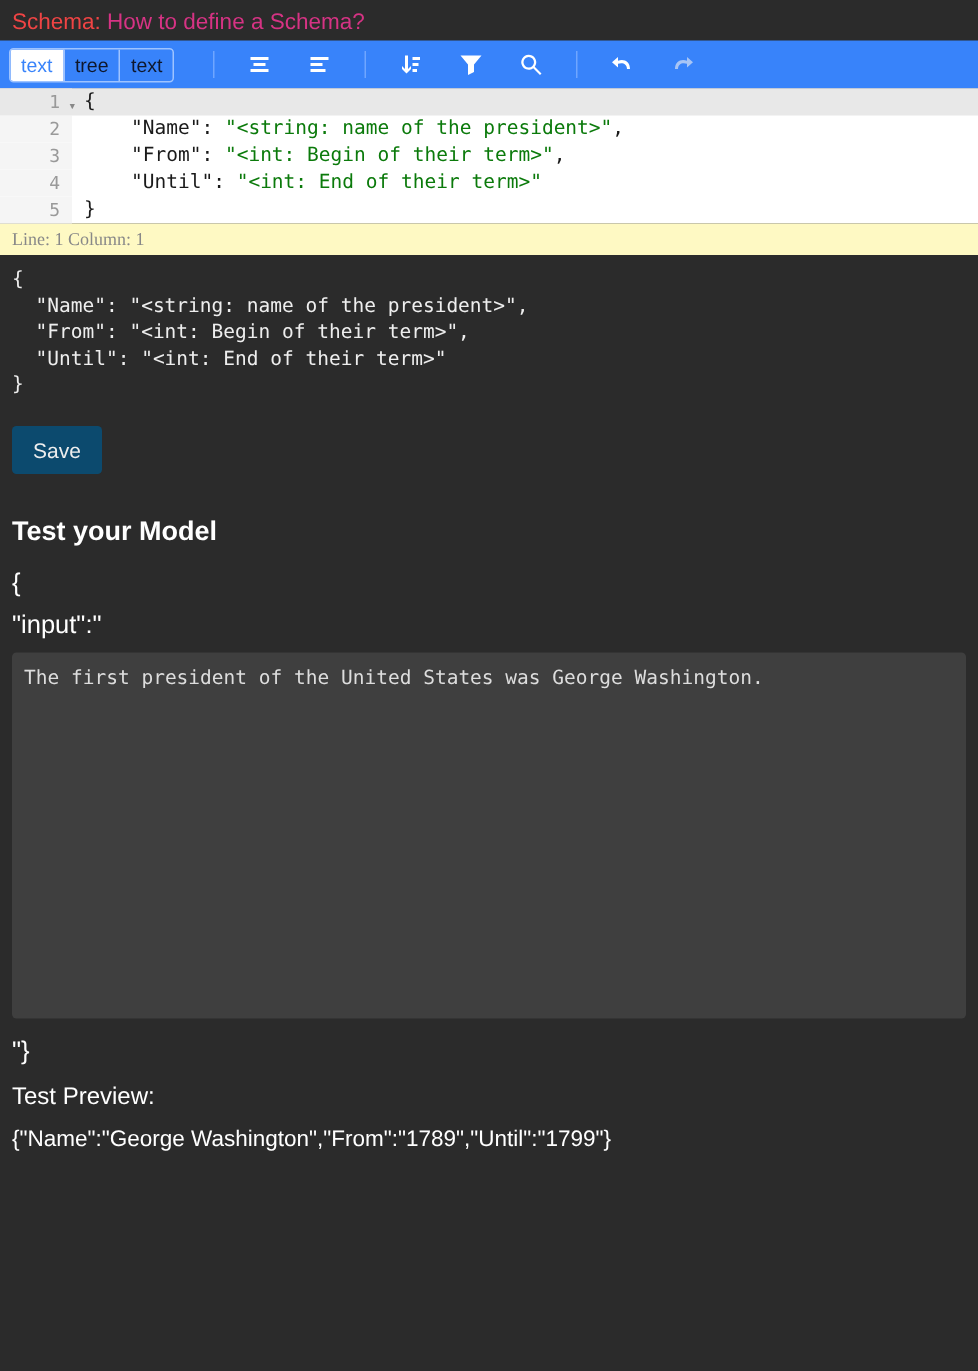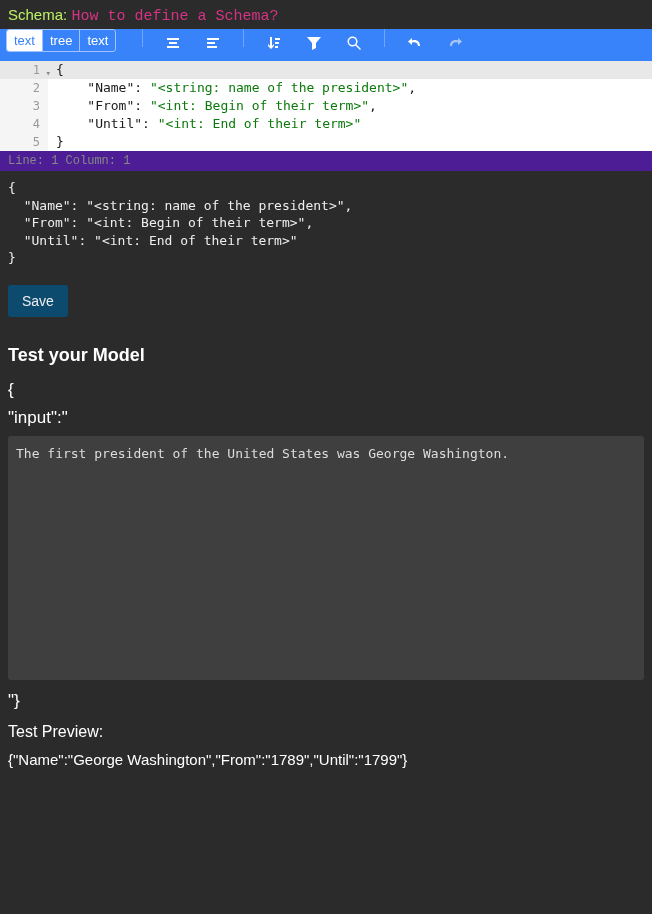--- a/index.html
+++ b/index.html
@@ -7,41 +7,41 @@
   background: #2b2b2b;
   color: #fff;
   font-family: "Segoe UI", Arial, sans-serif;
   font-size: 15px;
   width: 652px;
 }
 .header-row {
   padding: 6px 8px 4px 8px;
   font-size: 15px;
 }
-.header-label { color: #bef264; }
-.header-link { color: #d63384; text-decoration: none; font-family: Liberation Mono, monospace; }
+.header-label { color: #ef4444; }
+.header-link { color: #d63384; text-decoration: none; }
 
 .toolbar {
   background: #3883fa;
   height: 32px;
   display: flex;
-  align-items: flex-start;
+  align-items: center;
   padding: 0 6px;
   gap: 12px;
 }
 .mode-group {
   display: inline-flex;
   border: 1px solid #9ec3ff;
   border-radius: 3px;
   overflow: hidden;
   margin-right: 10px;
 }
 .mode-btn {
   background: transparent;
-  color: #ffffff;
+  color: #0f172a;
   border: none;
   padding: 3px 7px;
   font-size: 13px;
   cursor: pointer;
   border-right: 1px solid #9ec3ff;
 }
 .mode-btn:last-child { border-right: none; }
 .mode-btn.active { background: #fff; color: #3883fa; }
 
 .tb-icon {
@@ -92,23 +92,23 @@
 .code {
   padding-left: 8px;
   white-space: pre;
 }
 .line-first { background: #e8e8e8; }
 .line-first .gutter { background: #e8e8e8; }
 .tok-key { color: #1a1a1a; }
 .tok-punct { color: #1a1a1a; }
 .tok-str { color: #0b7a0b; }
 .editor-status {
-  background: #4c1d95;
+  background: #fef9c3;
   color: #888;
-  font-family: Liberation Mono, monospace;
+  font-family: Liberation Serif, serif;
   font-size: 12px;
   padding: 3px 8px;
 }
 
 .section {
   padding: 8px 8px 0 8px;
 }
 .section-label {
   font-size: 16px;
   margin: 10px 0 10px 0;

